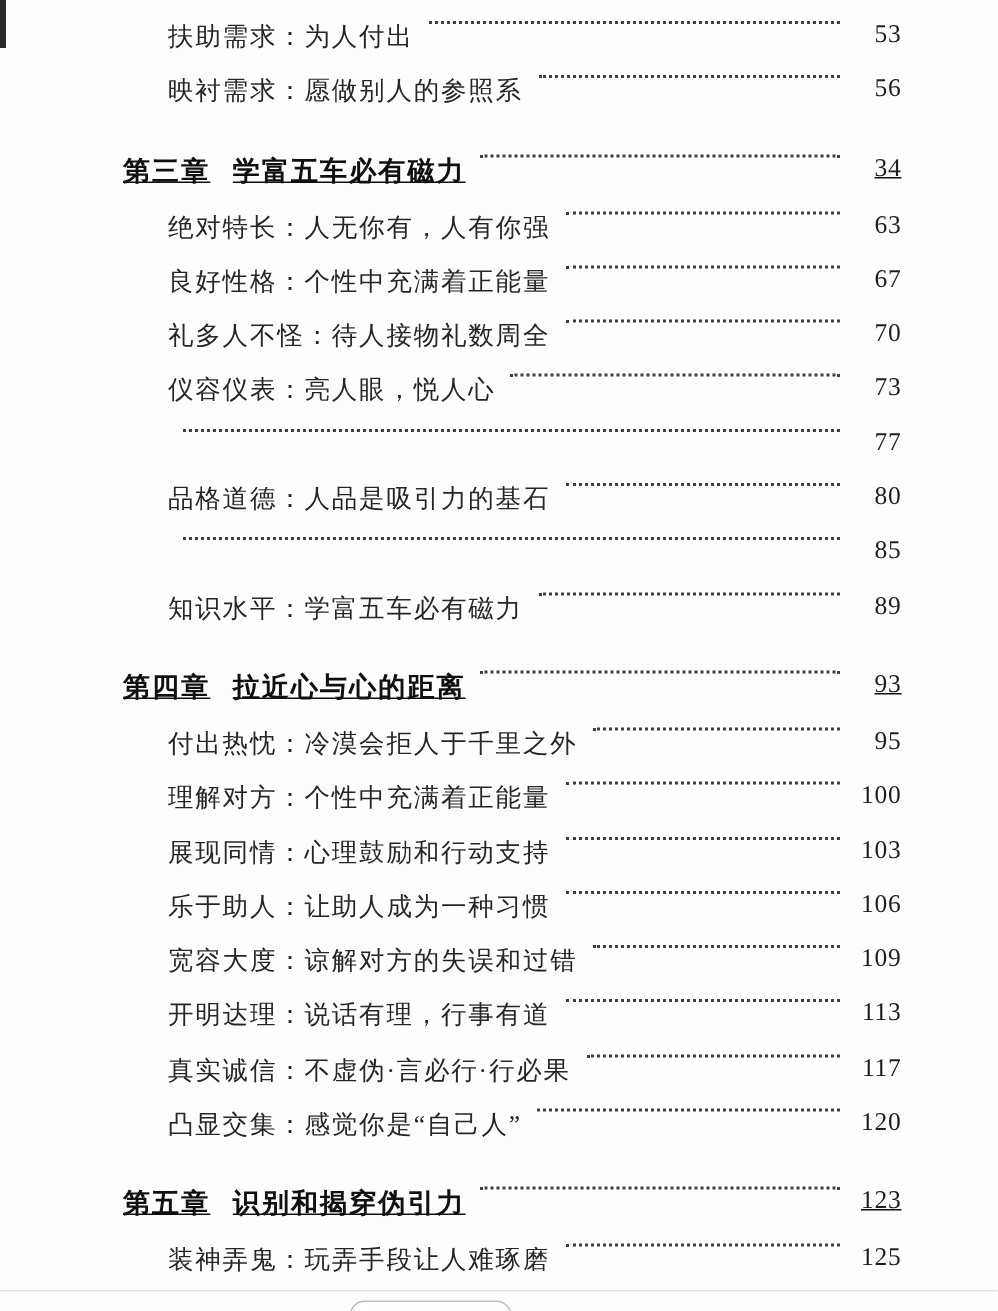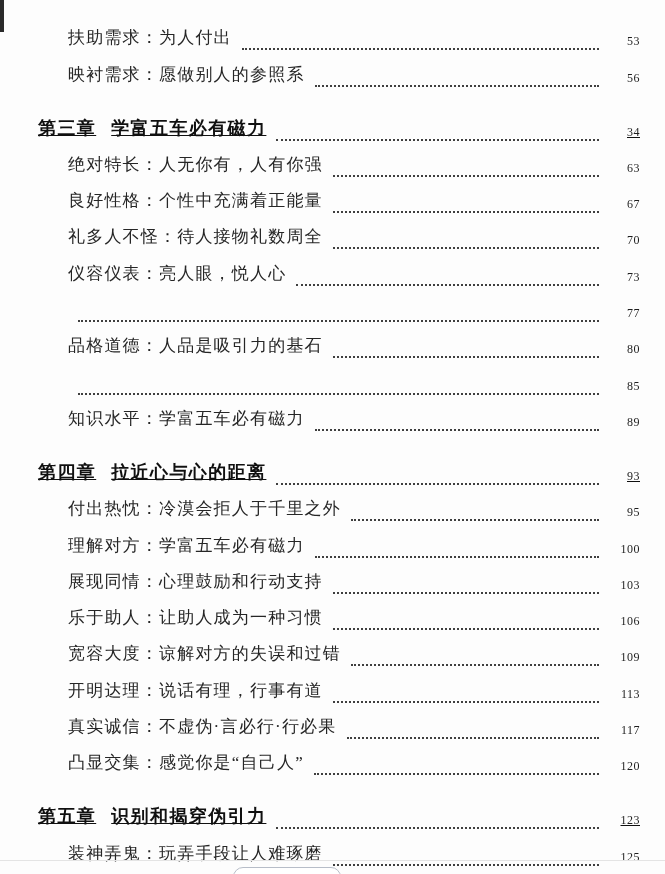--- a/index.html
+++ b/index.html
@@ -10,37 +10,38 @@
   .page-canvas{
     position:relative;width:665px;height:874px;background:#fdfdfd;color:#262626;
   }
   .corner-mark{
     position:absolute;left:0;top:0;width:4px;height:32px;background:#2a2a2a;
   }
   .toc{
     position:absolute;left:0;top:13px;right:0;
   }
   .row{
-    display:flex;align-items:flex-end;
+    display:flex;align-items:flex-start;
     height:36.3px;
-    padding-left:68px;padding-right:25px;
+    padding-left:68px;padding-right:64px;
     font-size:17px;letter-spacing:1.2px;
     white-space:nowrap;
+    margin-left:44px;
   }
   .row .dots{
     flex:1;height:0;
     border-bottom:2px dotted #3f3f3f;
     margin:0 7px 0 10px;
     transform:translateY(1px);
     min-width:20px;
   }
   .row .pg{
     min-width:34px;text-align:right;
     font-family:"Liberation Serif","DejaVu Serif",serif;
-    font-size:12px;letter-spacing:0.5px;font-weight:normal;color:#1e1e1e;
+    font-size:17px;letter-spacing:0.5px;font-weight:normal;color:#1e1e1e;
   }
   .row.chapter{
     height:38px;margin-top:16px;
     padding-left:38px;
     font-family:"Liberation Sans","DejaVu Sans",sans-serif;
     font-weight:bold;font-size:18px;letter-spacing:1.4px;color:#101010;text-decoration:underline;
   }
   .row.chapter .cno{margin-right:15px;}
   .bottom-divider{
     position:absolute;left:0;right:0;top:860px;height:1px;background:#e4e4e4;
@@ -132,21 +133,21 @@
       <span class="pg">93</span>
     </div>
 
     <div class="row item">
       <span class="t">付出热忱：冷漠会拒人于千里之外</span>
       <span class="dots"></span>
       <span class="pg">95</span>
     </div>
 
     <div class="row item">
-      <span class="t">理解对方：学富五车必有磁力</span>
+      <span class="t">理解对方：个性中充满着正能量</span>
       <span class="dots"></span>
       <span class="pg">100</span>
     </div>
 
     <div class="row item">
       <span class="t">展现同情：心理鼓励和行动支持</span>
       <span class="dots"></span>
       <span class="pg">103</span>
     </div>
 

